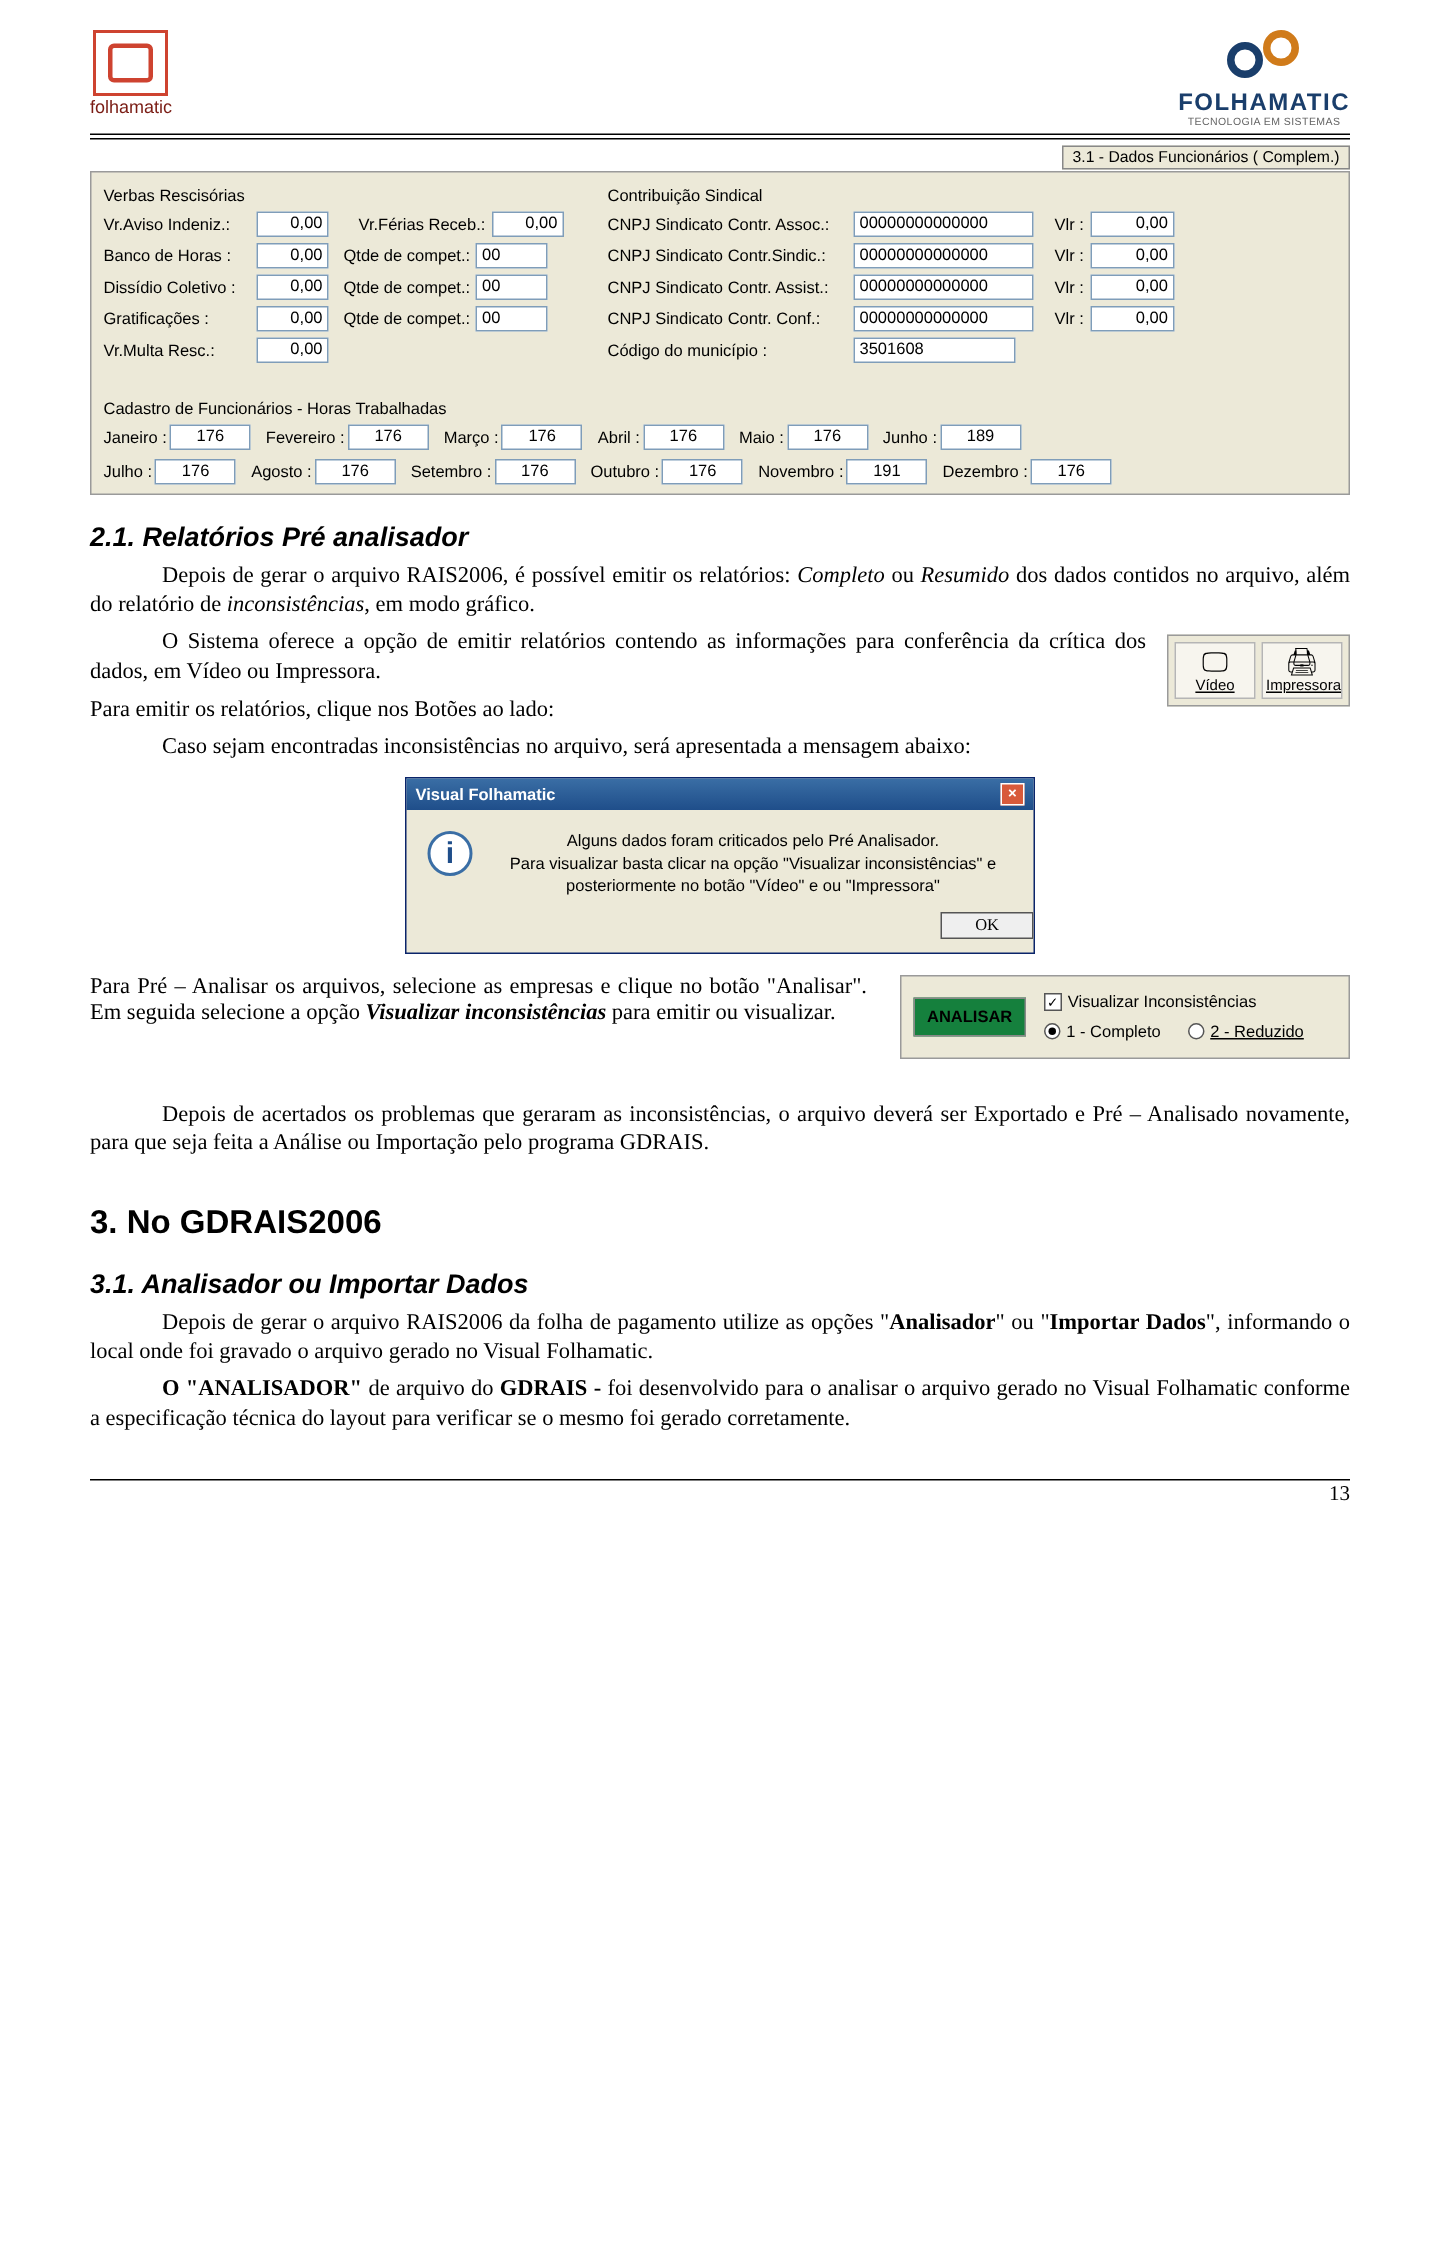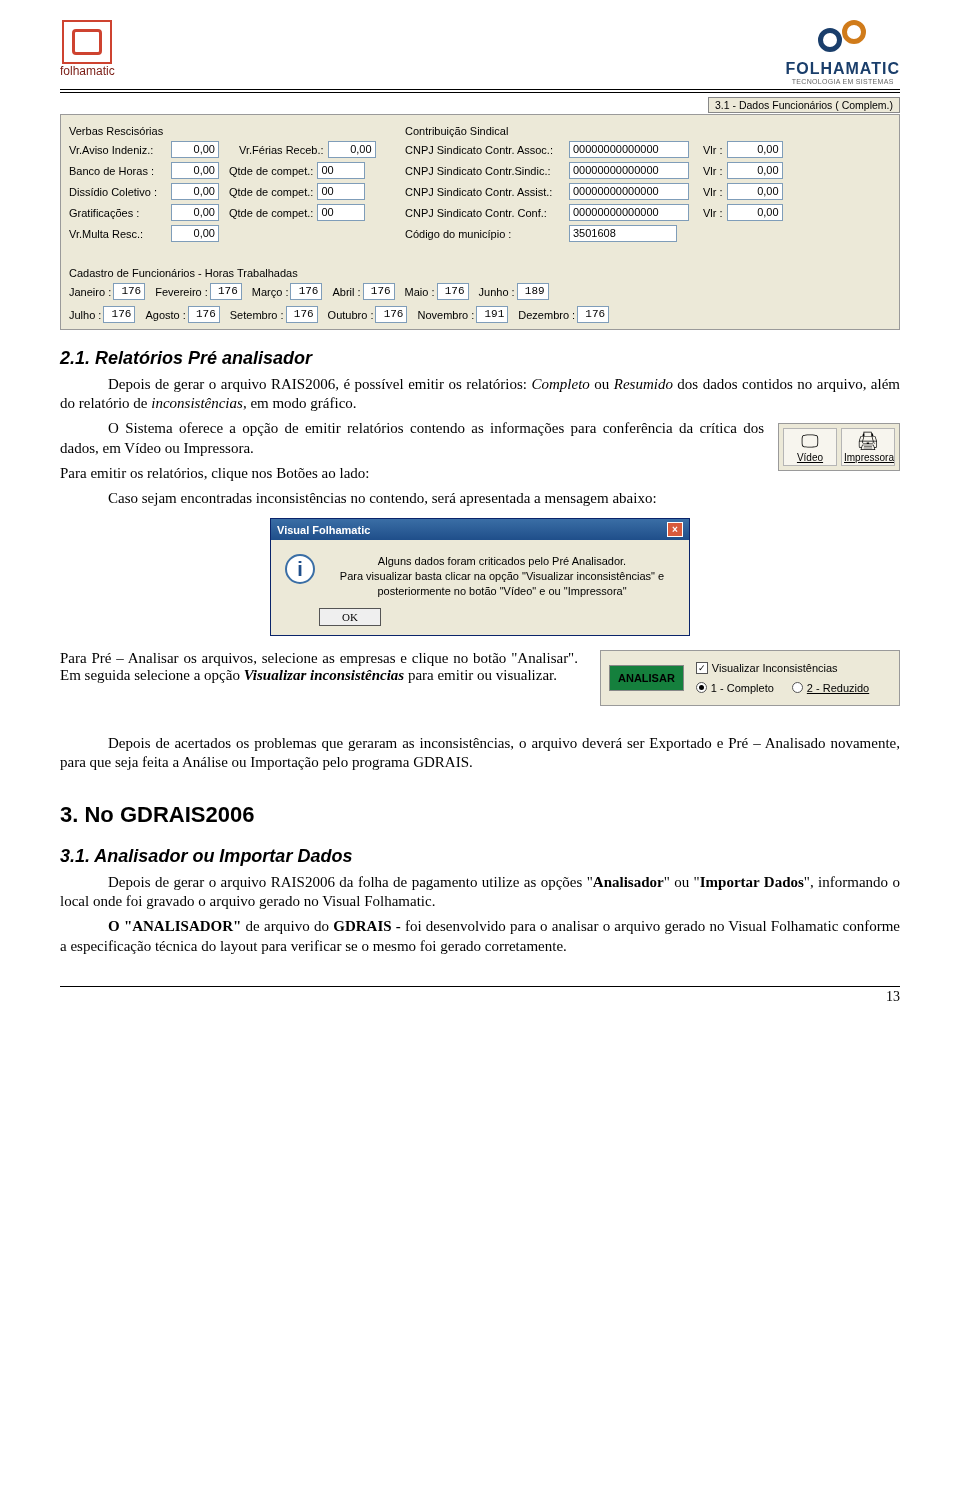--- a/index.html
+++ b/index.html
@@ -67,21 +67,21 @@
     text-align: left;
     display: inline-block;
   }
   .inp.r { text-align: right; }
   .group-title { margin: 4px 0 4px 0; }
   .sindical-grid { display:flex; gap:16px; }
   .left-col { flex: 0 0 320px; }
   .right-col { flex: 1; }
   .months { display:flex; flex-wrap:wrap; gap: 4px 10px; align-items:center; }
   .months .m { display:flex; align-items:center; gap:2px; }
-  .months .m .inp { width:32px; text-align:right;font-family:Liberation Mono, monospace; }
+  .months .m .inp { width:54px; text-align:center; }
 
   .content { margin-top: 18px; }
   h2.sec { font-family: Arial, sans-serif; font-weight: bold; font-style: italic; font-size: 18px; margin: 18px 0 6px 0; }
   h2.sec-big { font-family: Arial, sans-serif; font-weight: bold; font-size: 22px; margin: 30px 0 8px 0; }
   p { text-align: justify; margin: 6px 0; line-height: 1.28; }
   p.indent { text-indent: 48px; }
   .italic { font-style: italic; }
   .bold { font-weight: bold; }
   .bolditalic { font-weight: bold; font-style: italic; }
 
@@ -104,21 +104,21 @@
   }
   .dlg-title {
     background: linear-gradient(#3a6ea5,#1f4e8a);
     color:#fff; padding:3px 6px; display:flex; justify-content:space-between; align-items:center;
     font-weight:bold;
   }
   .dlg-title .x { background:#d85a3b; color:#fff; width:16px; height:15px; text-align:center; line-height:14px; font-weight:bold; border:1px solid #fff; font-size:10px; }
   .dlg-body { padding:14px 14px 12px 14px; display:flex; gap:14px; align-items:flex-start; }
   .dlg-body .i { width:30px; height:30px; border-radius:50%; border:2px solid #3a6ea5; background:#fff; color:#1f4e8a; font-weight:bold; font-size:20px; text-align:center; line-height:27px; }
   .dlg-body .msg { flex:1; line-height:1.35; text-align:center; }
-  .dlg-foot { text-align:left; padding-bottom:12px;padding-left:48px; }
+  .dlg-foot { text-align:right; padding-bottom:12px;padding-left:48px; }
   .dlg-foot .okb { border:1px solid #555; background:#efefef; padding:2px 22px; font-family:Tahoma; font-size:11px; }
 
   .para-split { display:flex; gap:22px; align-items:flex-start; margin:14px 0 8px 0; }
   .para-split .text { flex:1; text-align:justify; }
 
   .option-panel {
     width: 300px; border:1px solid #9a9a9a; background:#ece9d8; padding:8px;
     font-family: Tahoma, Arial, sans-serif; font-size:11px;
     display:flex; gap:12px; align-items:center;
   }
@@ -297,21 +297,21 @@
       </div>
       <div class="btnico">
         <span class="ic">🖨</span>
         <span class="lbl2">Impressora</span>
       </div>
     </div>
   </div>
 
   <p class="indent">O Sistema oferece a opção de emitir relatórios contendo as informações para conferência da crítica dos dados, em Vídeo ou Impressora.</p>
   <p>Para emitir os relatórios, clique nos Botões ao lado:</p>
-  <p class="indent" style="clear:both">Caso sejam encontradas inconsistências no contendo, será apresentada a mensagem abaixo:</p>
+  <p class="indent" style="clear:both">Caso sejam encontradas inconsistências no arquivo, será apresentada a mensagem abaixo:</p>
 
   <div class="dialog">
     <div class="dlg-title">
       <span>Visual Folhamatic</span>
       <span class="x">×</span>
     </div>
     <div class="dlg-body">
       <div class="i">i</div>
       <div class="msg">
         <span>Alguns dados foram criticados pelo Pré Analisador.</span><br>

